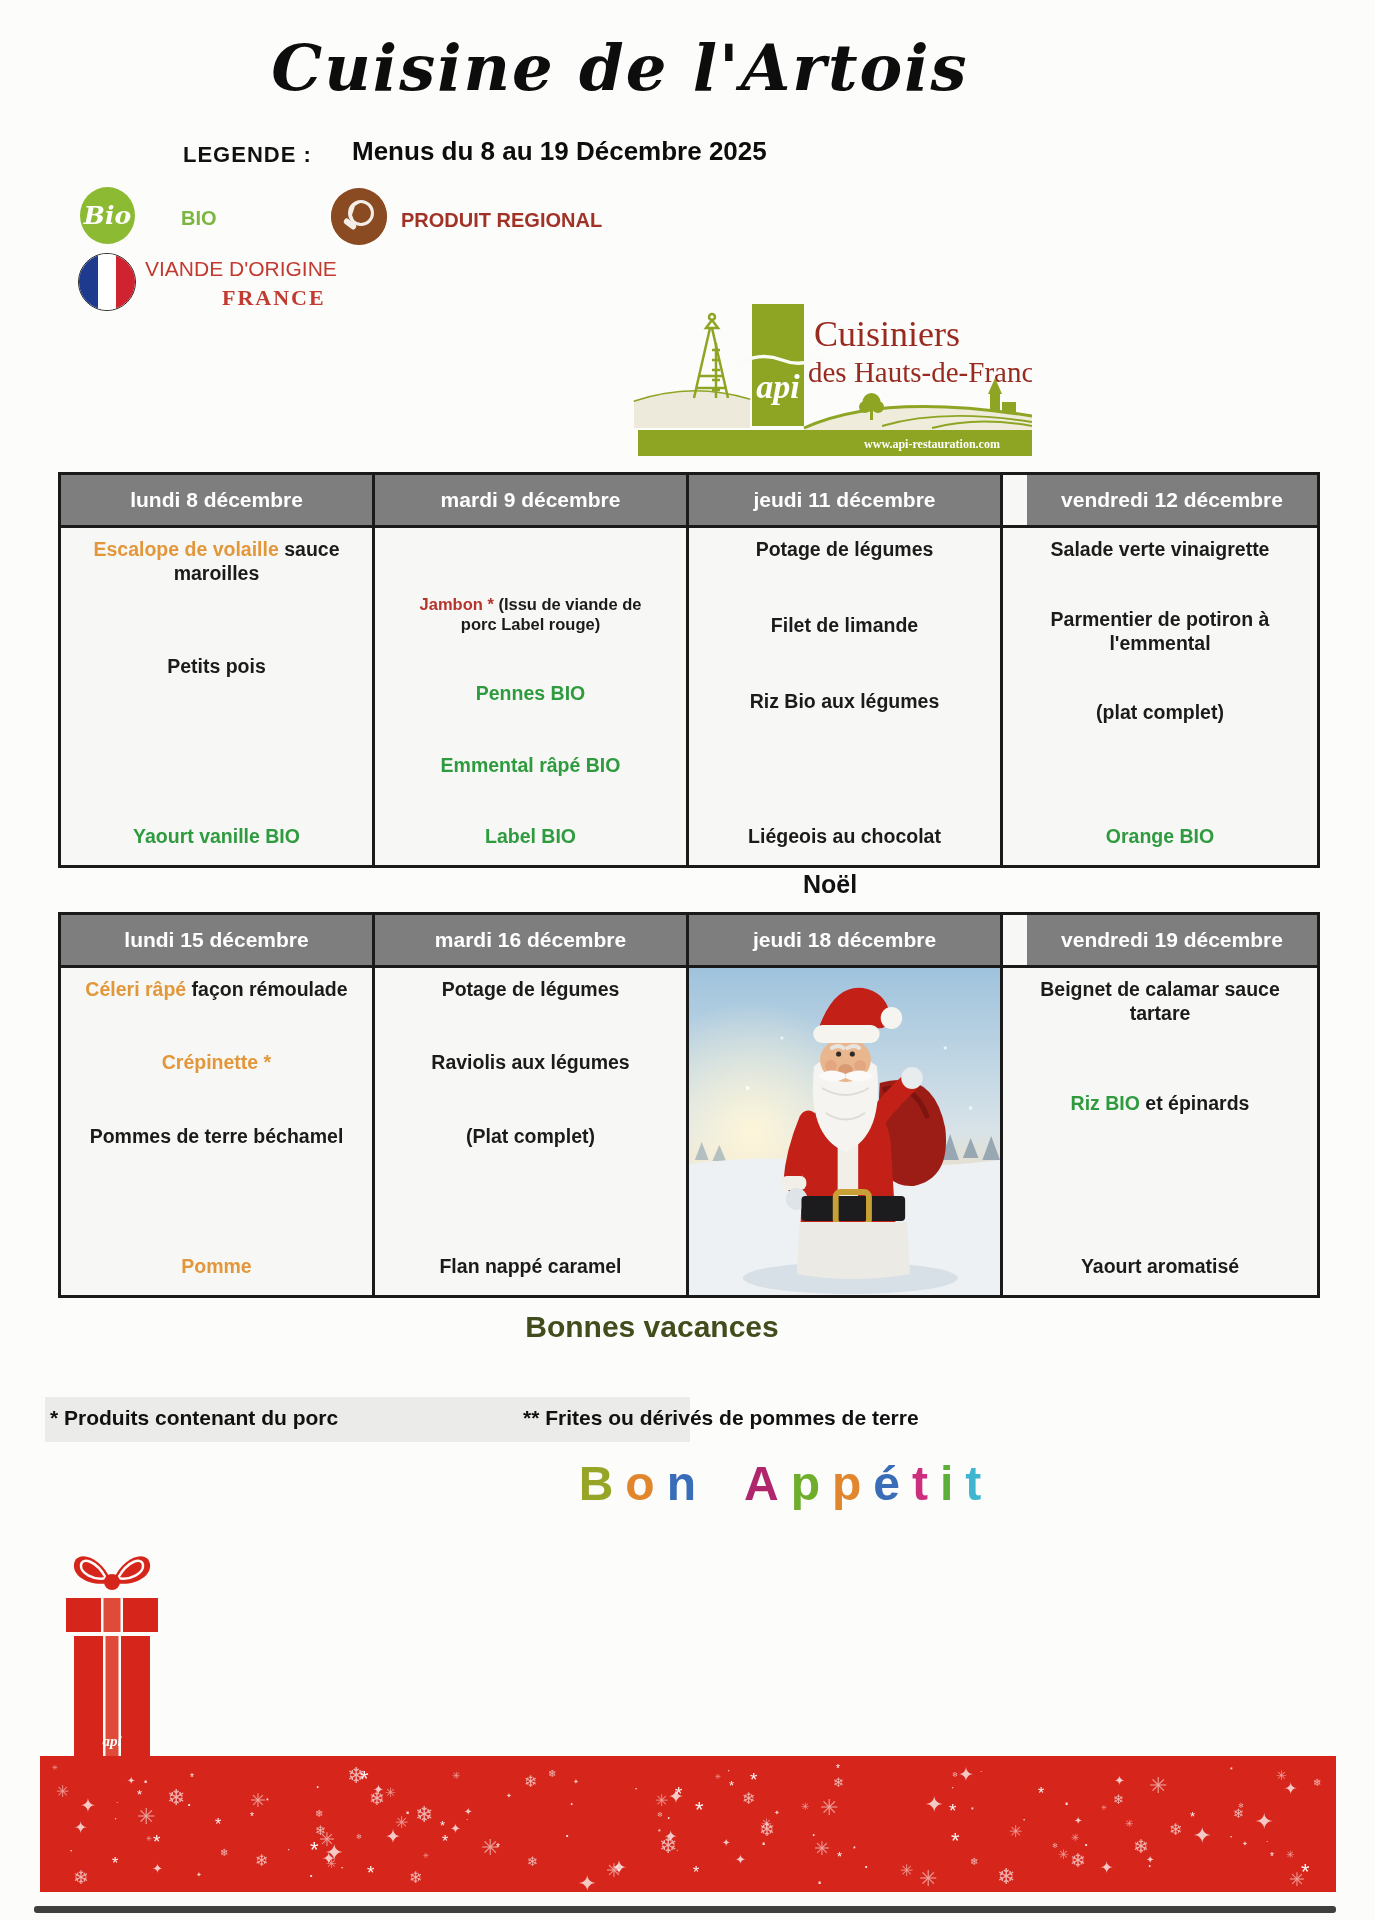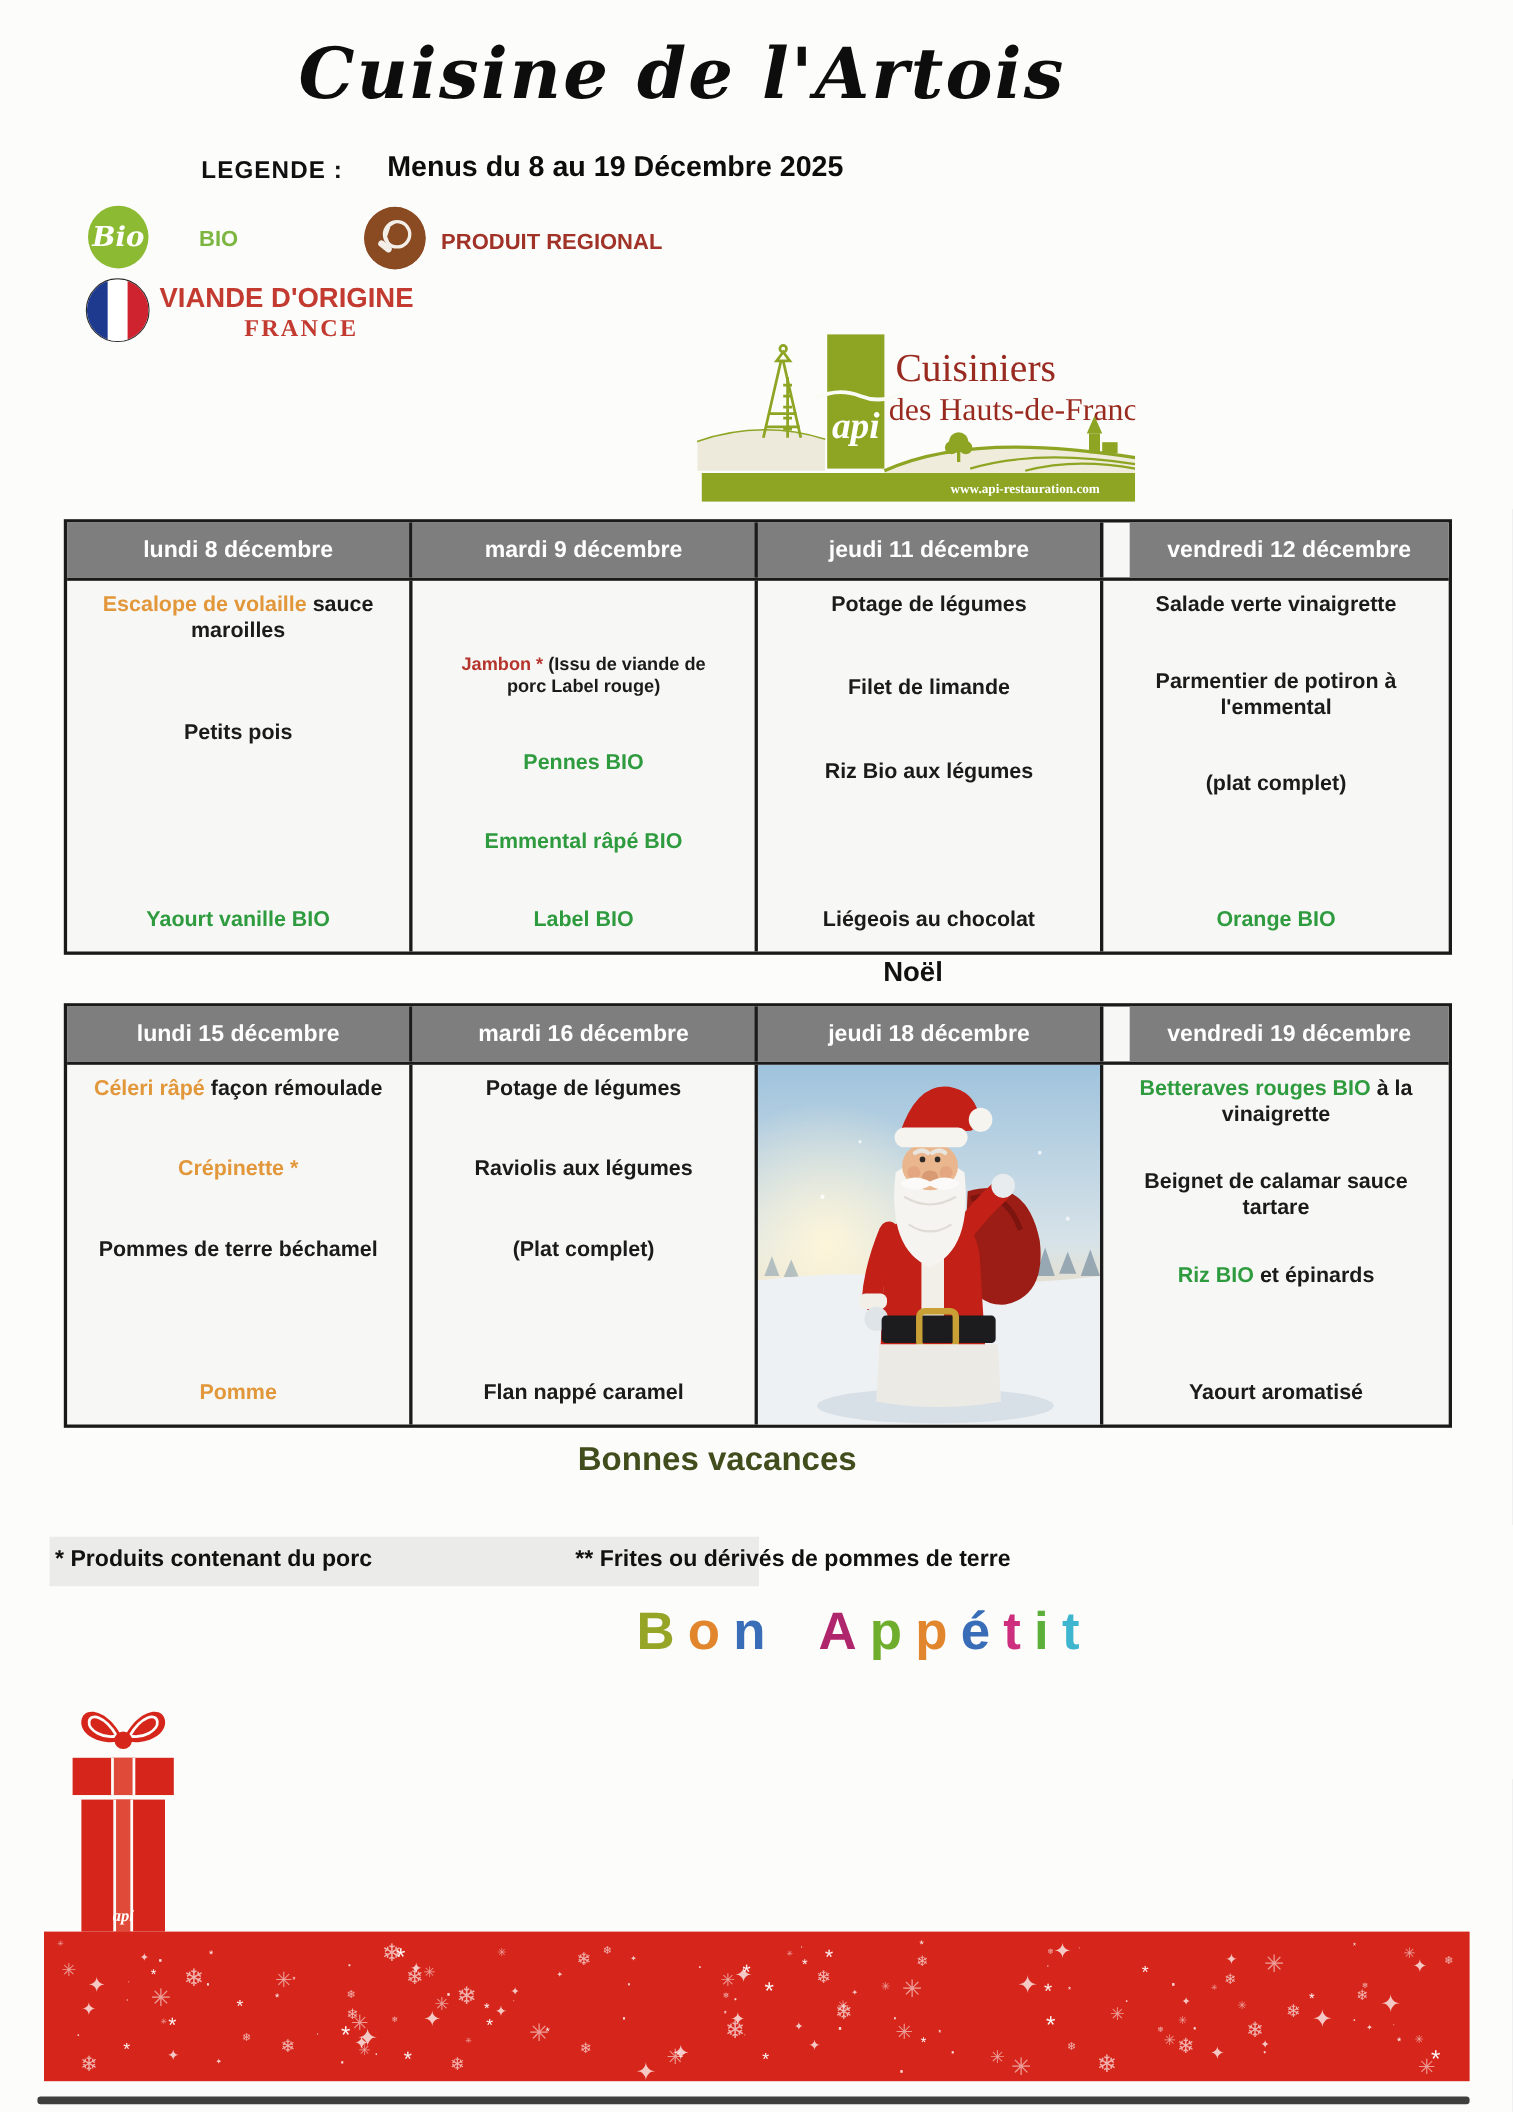--- a/index.html
+++ b/index.html
@@ -15,21 +15,21 @@
 
   .badge{position:absolute;border-radius:50%;display:flex;align-items:center;justify-content:center;}
   .badge-bio{top:187px;left:80px;width:55px;height:57px;background:#8cbb33;color:#fff;
              font-weight:bold;font-style:italic;font-size:25px;font-family:"DejaVu Serif",serif;}
   .bio-label{position:absolute;top:207px;left:181px;color:#7cb53f;font-weight:bold;font-size:20px;}
   .badge-regional{top:188px;left:331px;width:56px;height:57px;background:#8a4a22;overflow:hidden;}
   .regional-label{position:absolute;top:209px;left:401px;color:#a03227;font-weight:bold;font-size:20px;}
   .badge-flag{top:253px;left:78px;width:56px;height:56px;overflow:hidden;border:1px solid #2b2b2b;}
   .flag-stripes{display:flex;width:100%;height:100%;}
   .flag-stripes i{flex:1;}
-  .meat-label1{position:absolute;top:257px;left:145px;color:#c23a30;font-weight:bold;font-size:25px;}
+  .meat-label1{position:absolute;top:257px;left:145px;color:#c23a30;font-weight:normal;font-size:21px;}
   .meat-label2{position:absolute;top:285px;left:222px;color:#c23a30;font-weight:bold;font-size:22px;
                font-family:"Liberation Serif",serif;letter-spacing:2px;}
 
   .api-logo{position:absolute;top:298px;left:632px;width:400px;height:162px;}
 
   .menu-table{position:absolute;left:58px;width:1262px;border:3px solid #1a1a1a;background:#f7f7f5;box-sizing:border-box;}
   .mt-header{display:grid;grid-template-columns:repeat(4,1fr);border-bottom:3px solid #1a1a1a;}
   .th{background:#7e7e7e;color:#fff;font-weight:bold;font-size:21px;text-align:center;
       padding:13px 4px;border-right:3px solid #1a1a1a;}
   .th:last-child{border-right:none;margin-left:24px;}
@@ -264,21 +264,20 @@
           <rect x="127" y="57" width="68" height="18" rx="9" fill="#f6f4ef"></rect>
           <circle cx="207" cy="50" r="11" fill="#f6f4ef"></circle>
 
           <circle cx="60" cy="120" r="2" fill="#fff" opacity="0.8"></circle>
           <circle cx="95" cy="70" r="1.6" fill="#fff" opacity="0.7"></circle>
           <circle cx="262" cy="80" r="1.8" fill="#fff" opacity="0.7"></circle>
           <circle cx="288" cy="140" r="2" fill="#fff" opacity="0.6"></circle>
         </svg>
       </div>
       <div class="td">
-          <div class="menu-item"><span style="color: rgb(47, 155, 63);">Betteraves rouges BIO</span><span style="color: rgb(27, 27, 27);"> à la vinaigrette</span></div>
           <div class="menu-item"><span style="color: rgb(27, 27, 27);">Beignet de calamar sauce tartare</span></div>
           <div class="menu-item"><span style="color: rgb(47, 155, 63);">Riz BIO</span><span style="color: rgb(27, 27, 27);"> et épinards</span></div>
           <div class="menu-spacer"></div>
           <div class="menu-item"><span style="color: rgb(27, 27, 27);">Yaourt aromatisé</span></div>
         </div>
     </div>
   </div>
 
   <div class="vacances">Bonnes vacances</div>
 

